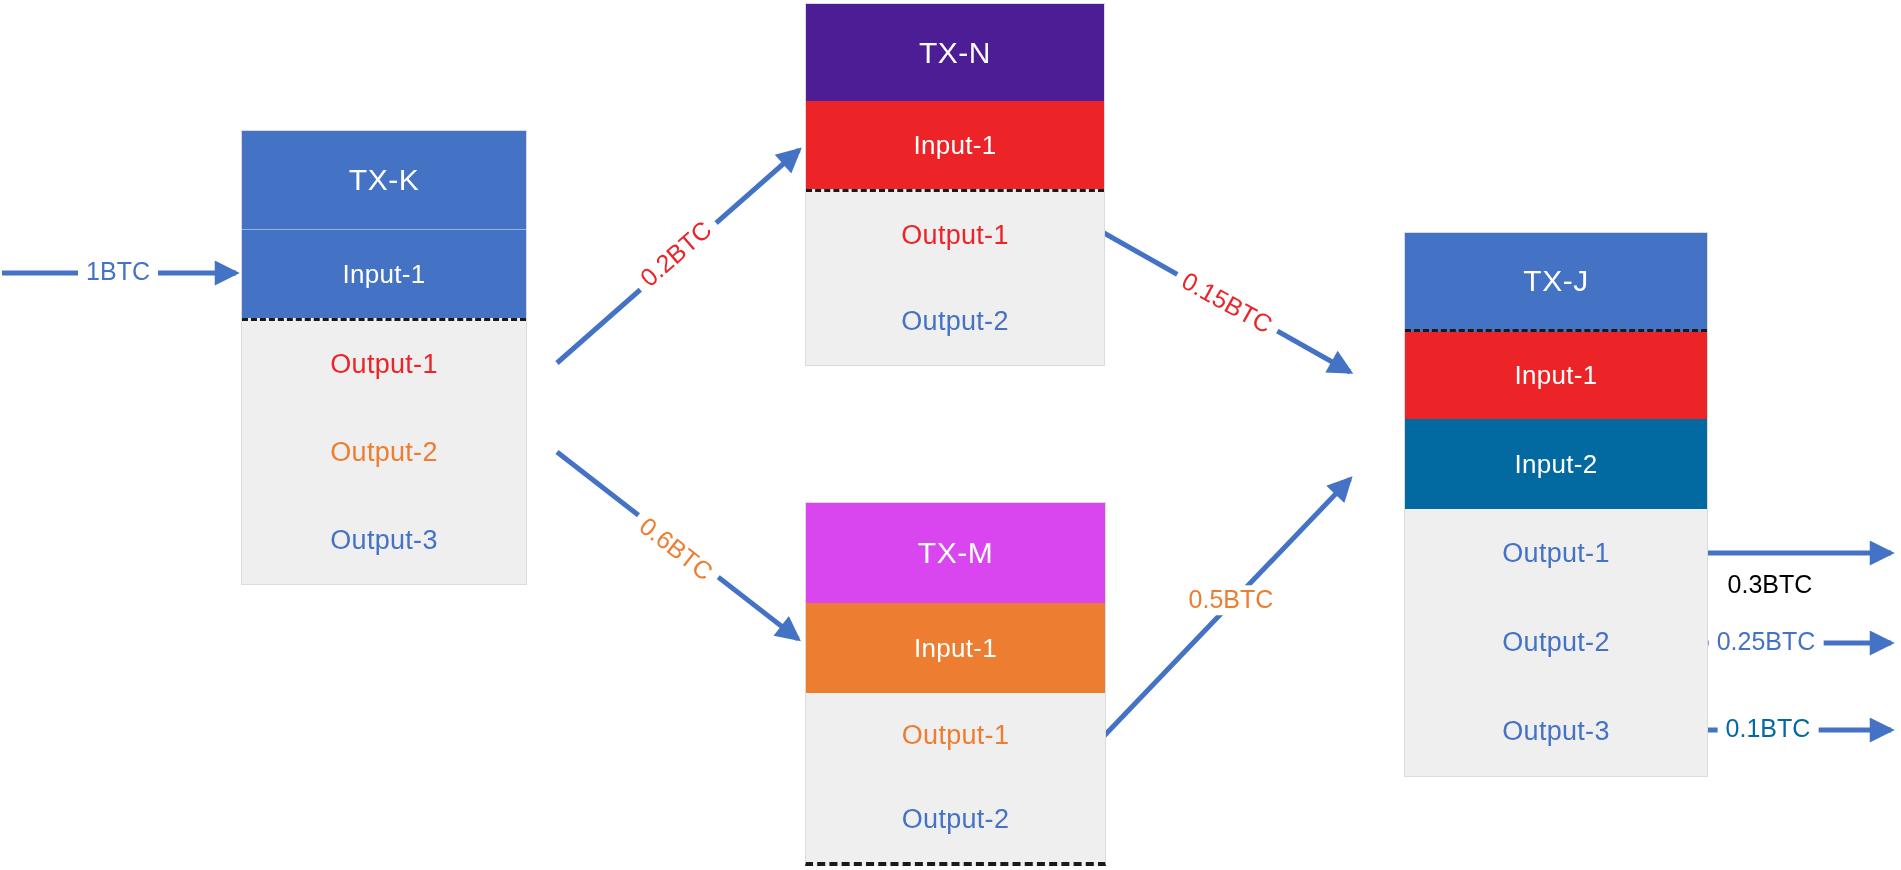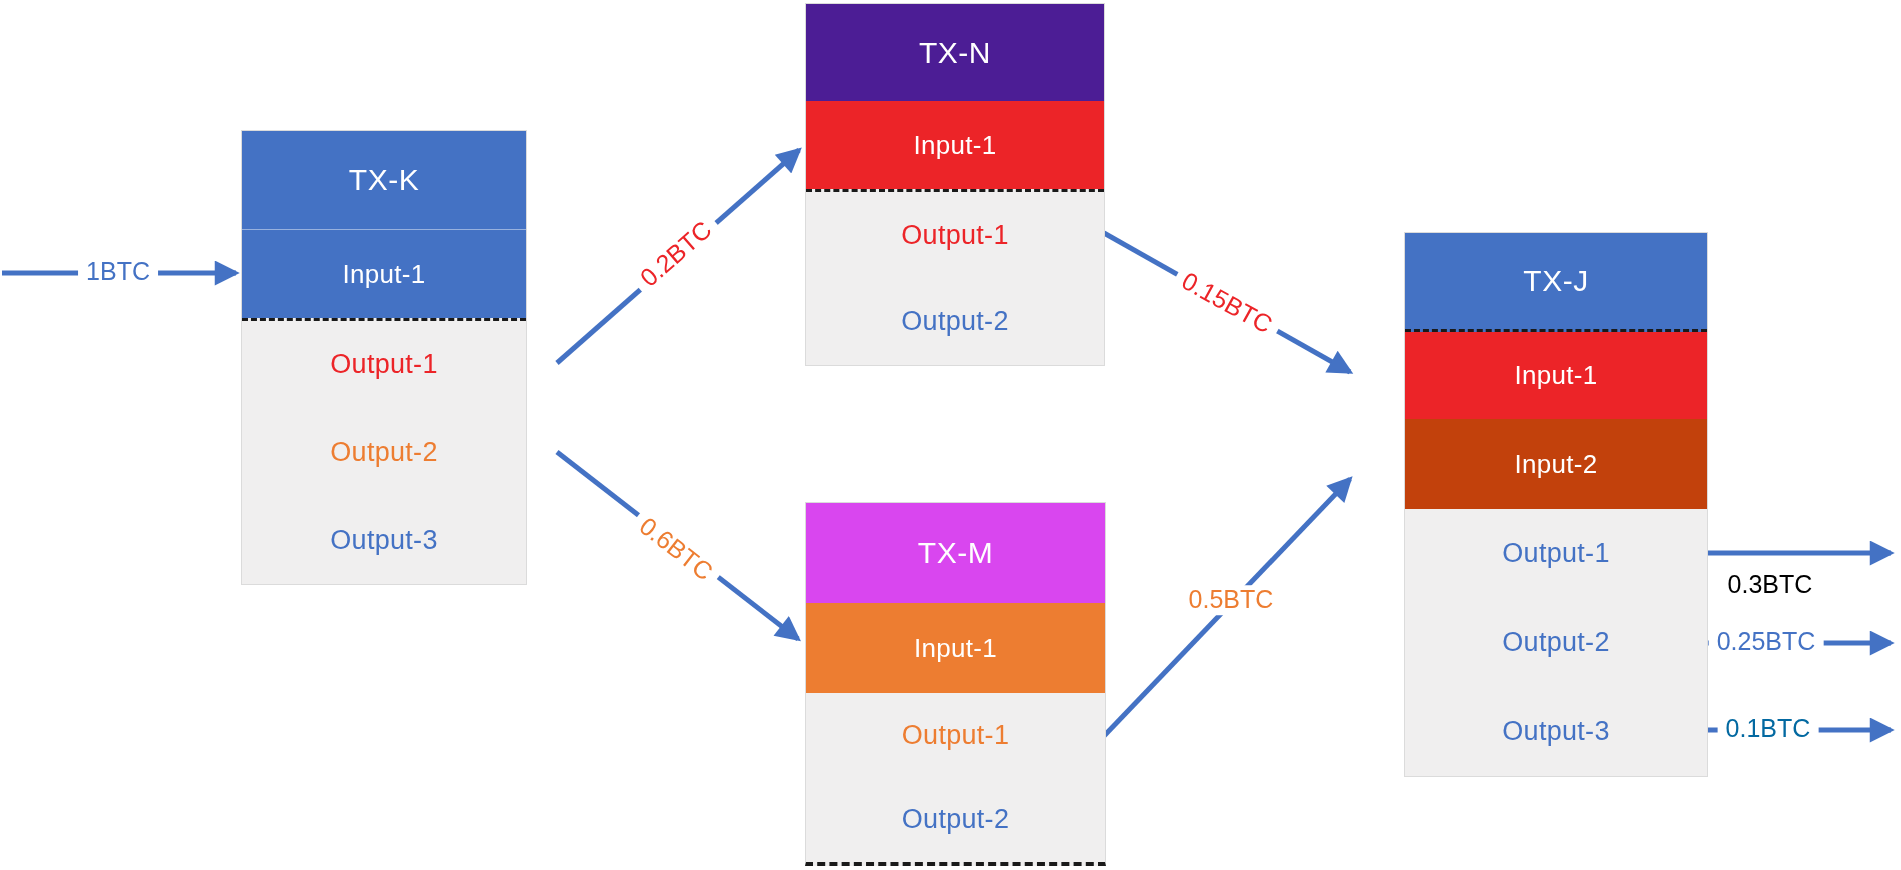--- a/index.html
+++ b/index.html
@@ -94,21 +94,21 @@
     <div class="tx-input" style="background-color: rgb(237, 125, 49);">Input-1</div>
     <div class="tx-outputs">
       <div class="tx-outrow" style="color: rgb(237, 125, 49);">Output-1</div>
       <div class="tx-outrow" style="color: rgb(68, 114, 196);">Output-2</div>
     </div>
   </div>
 
   <div class="txbox" id="tx-j">
     <div class="tx-title" style="background-color: rgb(68, 114, 196);">TX-J</div>
     <div class="tx-input in1" style="background-color: rgb(236, 36, 40);">Input-1</div>
-    <div class="tx-input in2" style="background-color: #c2410c;">Input-2</div>
+    <div class="tx-input in2" style="background-color: #0369a1;">Input-2</div>
     <div class="tx-outputs">
       <div class="tx-outrow" style="color: rgb(68, 114, 196);">Output-1</div>
       <div class="tx-outrow" style="color: rgb(68, 114, 196);">Output-2</div>
       <div class="tx-outrow" style="color: rgb(68, 114, 196);">Output-3</div>
     </div>
   </div>
 
   <div class="flow-label" style="left: 118px; top: 272px; transform: translate(-50%, -50%); color: rgb(68, 114, 196);">1BTC</div>
   <div class="flow-label" style="left: 676px; top: 254px; transform: translate(-50%, -50%) rotate(-41deg); color: rgb(236, 36, 40);">0.2BTC</div>
   <div class="flow-label" style="left: 676px; top: 549px; transform: translate(-50%, -50%) rotate(38deg); color: rgb(237, 125, 49);">0.6BTC</div>

